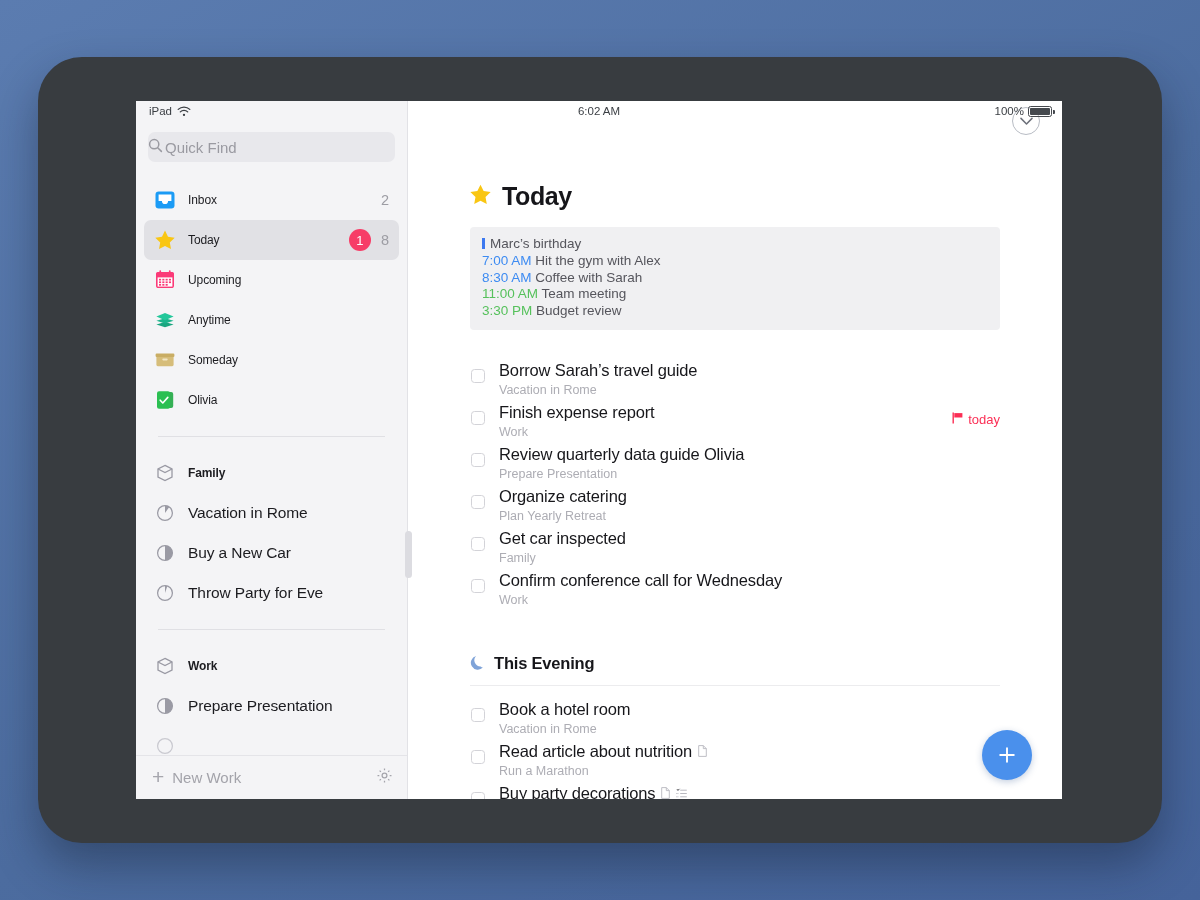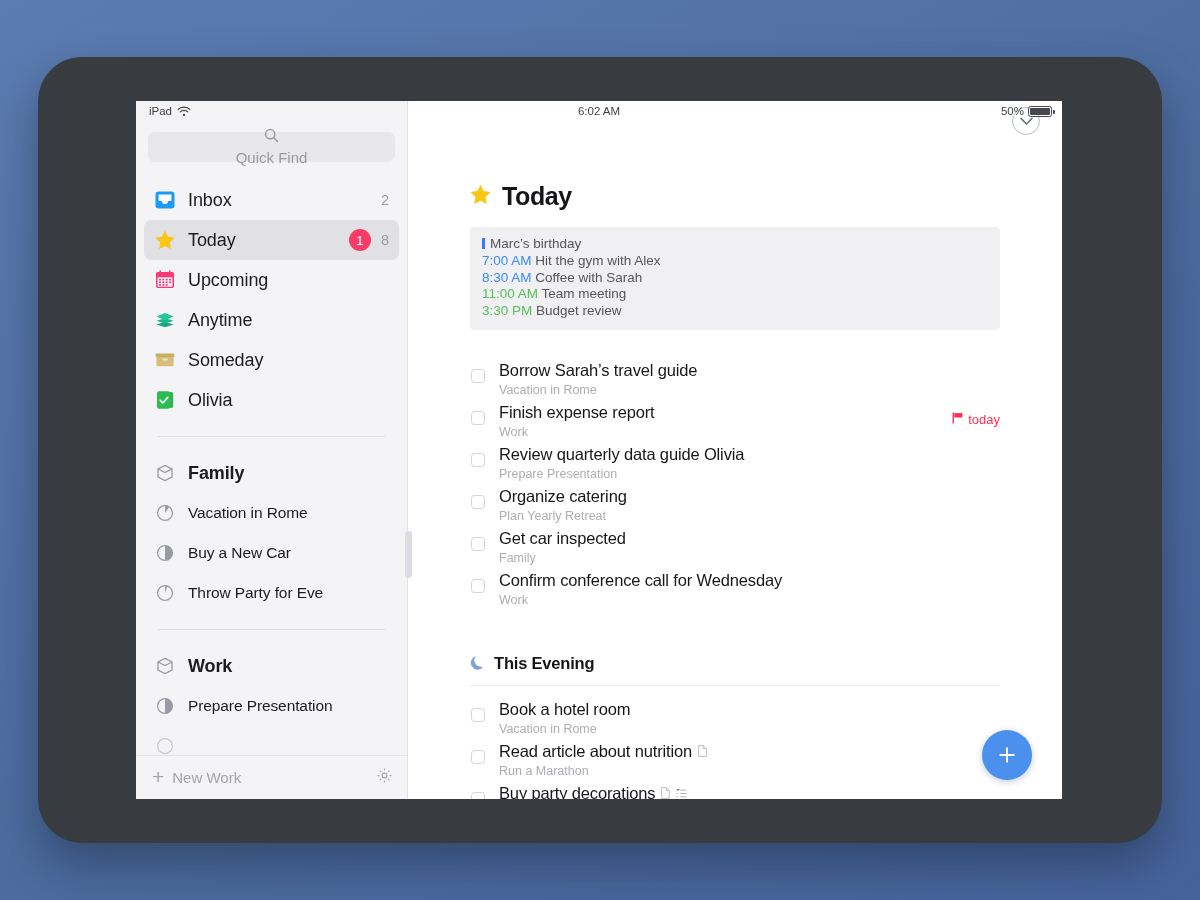--- a/index.html
+++ b/index.html
@@ -85,40 +85,39 @@
     position: absolute;
     left: 0; top: 22px; right: 0; bottom: 0;
     overflow: hidden;
   }
 
   .quickfind {
     margin: 9px 12px 0 12px;
     height: 30px;
     background: #e8e8ec;
     border-radius: 7px;
-    display: flex; align-items: center; justify-content: center;
+    display: flex; align-items: center; justify-content: flex-start;
     gap: 2px;
     cursor: text;
-    flex-direction: column;
   }
   .quickfind .qf-label { font-size: 15px; color: #9a9aa1; }
 
   .side-list { padding-top: 18px; }
 
   .side-row {
     height: 40px;
     margin: 0 8px;
     border-radius: 7px;
     display: flex; align-items: center;
     padding: 0 10px 0 10px;
     cursor: default;
   }
   .side-row.selected { background: #e1e1e5; }
   .side-row .ic { width: 22px; height: 22px; flex: 0 0 22px; margin-right: 12px; display:block; }
-  .side-row .label { font-size: 18px; color: #1c1c20; letter-spacing: -.1px; }
+  .side-row .label { font-size: 12px; color: #1c1c20; letter-spacing: -.1px; }
   .side-row .spacer { flex: 1 1 auto; }
   .side-row .count { font-size: 14.5px; color: #9d9da4; margin-left: 10px; }
   .badge {
     min-width: 22px; height: 22px;
     background: #f73d67;
     border-radius: 11px;
     color: #fff;
     font-size: 13px;
     display: flex; align-items: center; justify-content: center;
     padding: 0 6px;
@@ -649,21 +648,21 @@
             <g fill="none" stroke="#3b3f44" stroke-width="1.3" stroke-linecap="round">
               <path d="M1.2 3.4A8.3 8.3 0 0 1 12.8 3.4"></path>
               <path d="M3.3 5.9a5.3 5.3 0 0 1 7.4 0"></path>
             </g>
             <circle cx="7" cy="8.9" r="1.15" fill="#3b3f44"></circle>
           </svg>
         </span>
       </div>
       <div class="sb-center">6:02 AM</div>
       <div class="sb-right">
-        <span>50%</span>
+        <span>100%</span>
         <span class="battery">
             <i></i>
           </span>
       </div>
     </div>
 
   </div>
 </div>
 
 </body></html>

